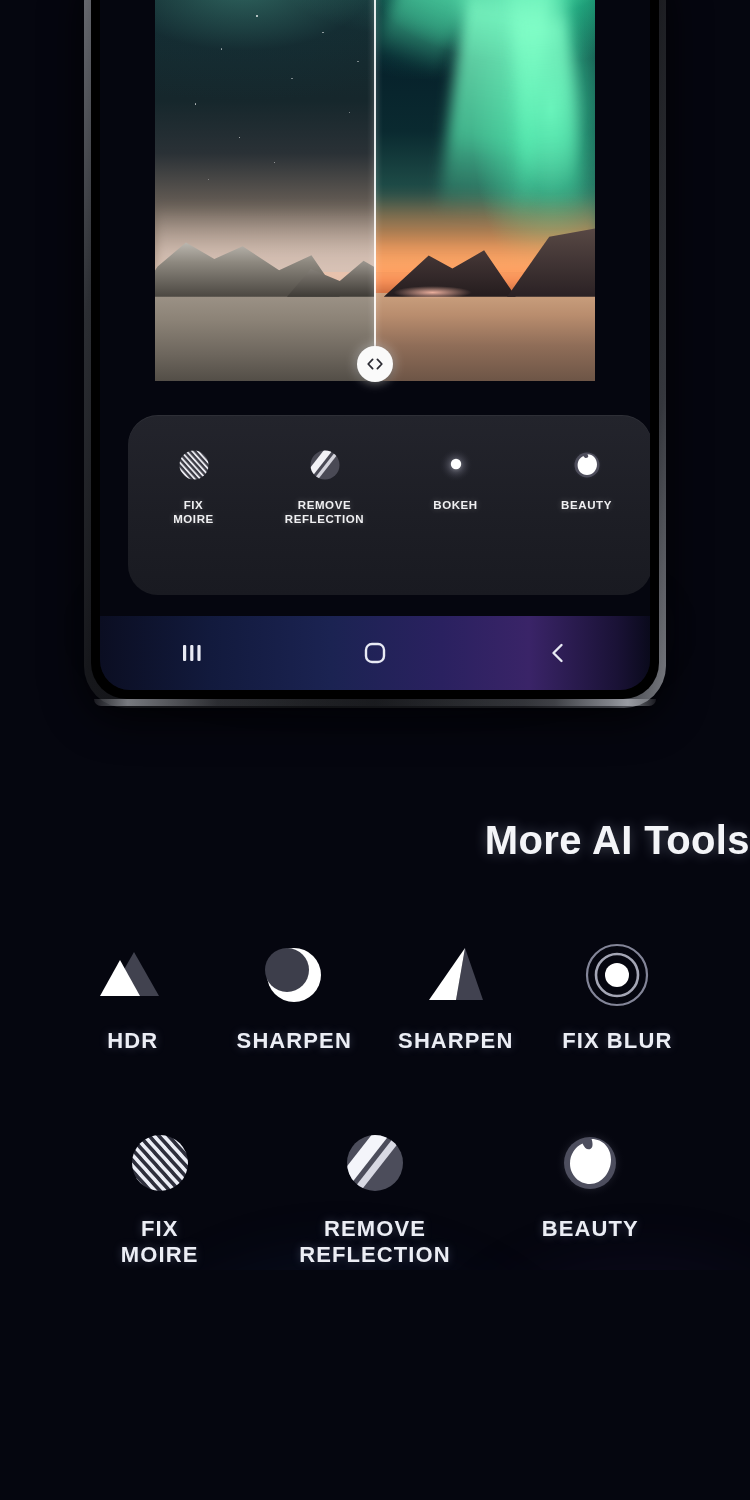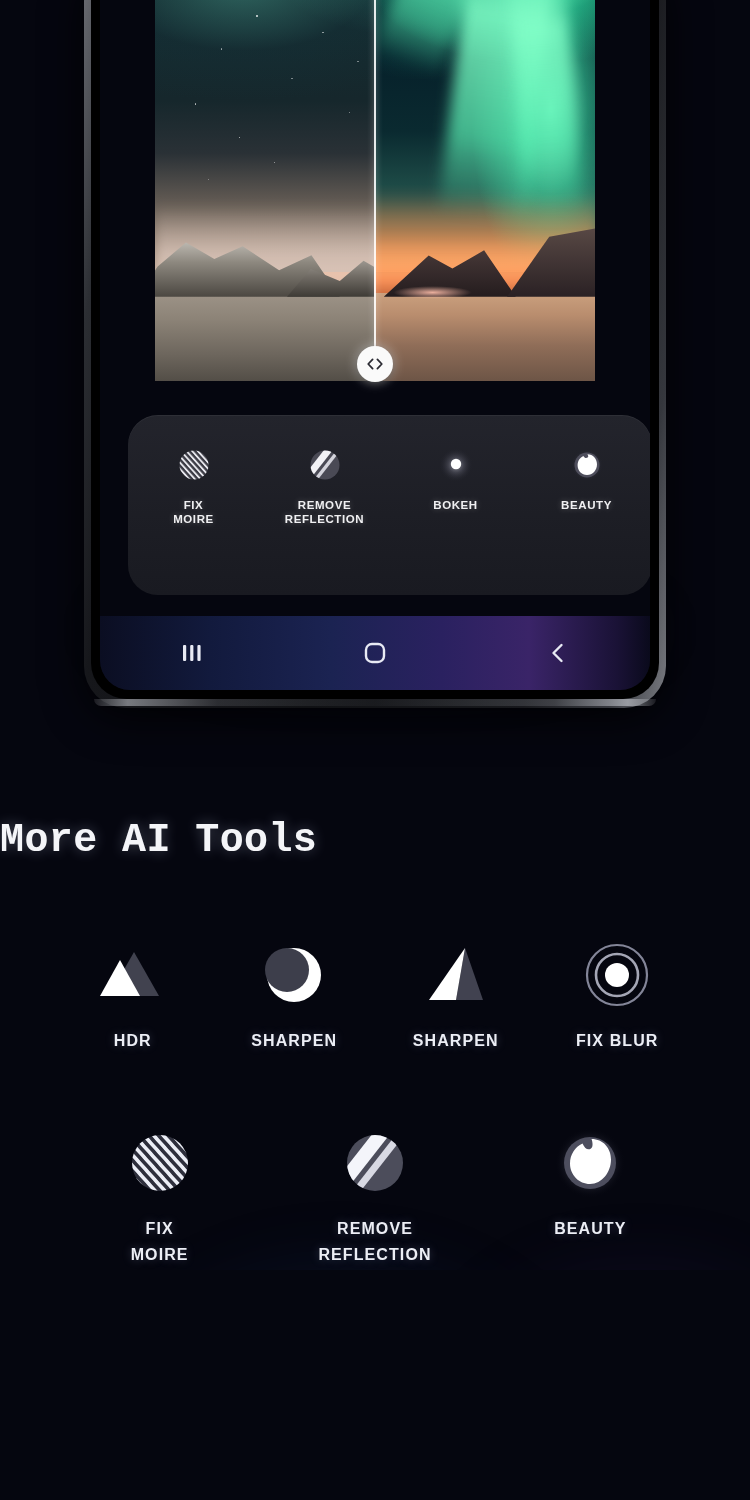--- a/index.html
+++ b/index.html
@@ -171,45 +171,44 @@
   #nav-bar {
     position:absolute; left:0; right:0; bottom:0; height:74px;
     background:linear-gradient(90deg,#0b0e22 0%,#121a3d 20%,#1b2352 42%,#2a2160 62%,#3a2468 78%,#1a1236 94%,#0a0a1c 100%);
     display:flex; align-items:center; justify-content:space-around;
   }
   #nav-bar .nav-btn { width:90px; display:flex; align-items:center; justify-content:center; cursor:pointer; }
 
   
   #section-title {
     position:absolute; left:0; right:0; top:818px;
-    text-align:left;
+    text-align:right;
     font-size:40px; font-weight:700; letter-spacing:.4px;
     color:#f4f5f8;
     text-shadow:0 0 14px rgba(220,230,255,.30);
-    font-family:Liberation Mono, monospace;
   }
 
   
   #tools-grid {
     position:absolute; left:52px; top:938px; width:646px;
   }
   .tools-row { display:flex; align-items:flex-start; }
   #tools-row-1 { margin-bottom:72px; }
   .tool-cell {
     flex:1 1 0;
     display:flex; flex-direction:column; align-items:center;
     cursor:pointer;
   }
   .tool-cell .t-icon {
     height:74px; width:74px;
     display:flex; align-items:center; justify-content:center;
   }
   .tool-cell .t-label {
     margin-top:16px;
-    font-size:16px; font-weight:700; letter-spacing:1.1px;
+    font-size:22px; font-weight:700; letter-spacing:1.1px;
     color:#eceef5; text-align:center; line-height:26px;
     white-space:pre-line;
     text-shadow:0 0 10px rgba(200,215,255,.25);
   }
 </style>
 </head>
 <body>
 
 <div id="page">
 

